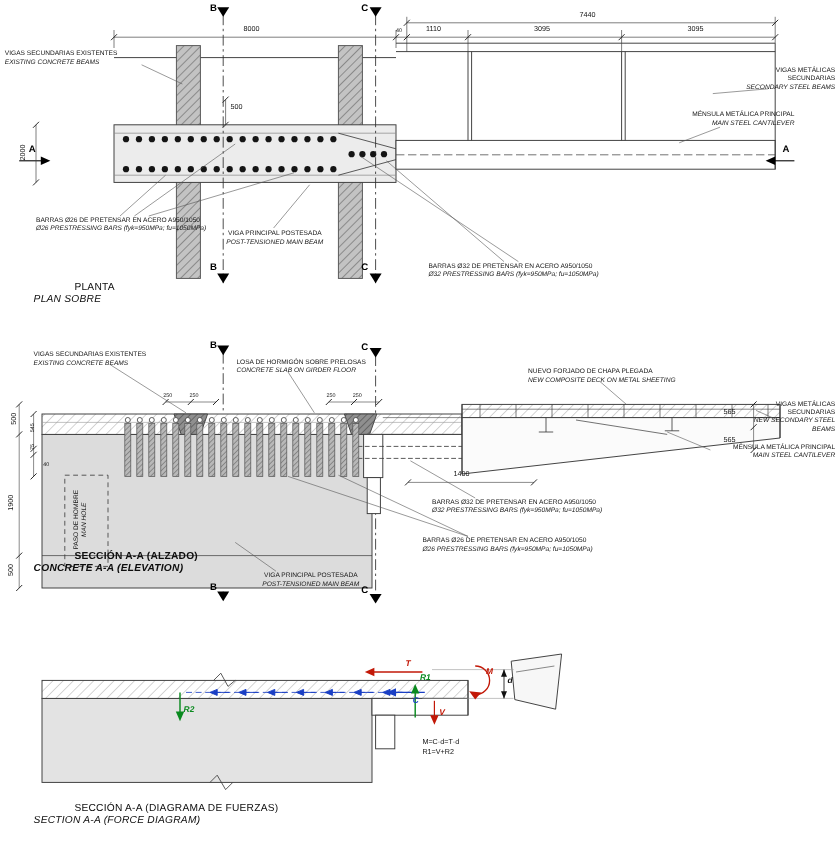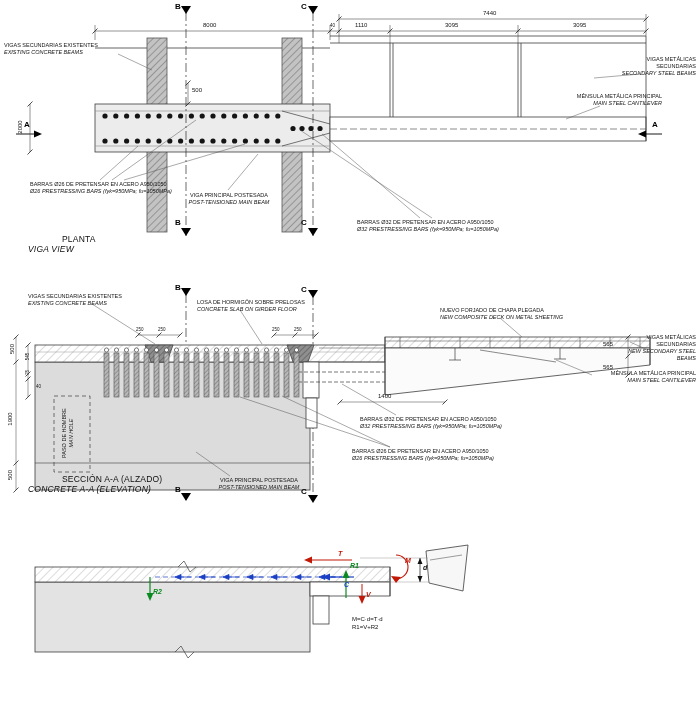--- a/index.html
+++ b/index.html
@@ -366,21 +366,21 @@
 <div class="lbl calign" style="left:173px; top:192px; width:112px;">
   <span class="es">VIGA PRINCIPAL POSTESADA</span>
   <span class="en">POST-TENSIONED MAIN BEAM</span>
 </div>
 <div class="lbl" style="left:357px; top:219px; width:152px;">
   <span class="es">BARRAS Ø32 DE PRETENSAR EN ACERO A950/1050</span>
   <span class="en">Ø32 PRESTRESSING BARS (fyk=950MPa; fu=1050MPa)</span>
 </div>
 <div class="sec-title" style="left:28px; top:234px;">
   <span class="es">PLANTA</span>
-  <span class="en">VIGA VIEW</span>
+  <span class="en">PLAN SOBRE</span>
 </div>
 <div class="marker" style="left:175px; top:218px;">B</div>
 <div class="marker" style="left:301px; top:218px;">C</div>
 
 <div class="marker" style="left:175px; top:283px;">B</div>
 <div class="marker" style="left:301px; top:285px;">C</div>
 <div class="lbl" style="left:28px; top:293px; width:122px;">
   <span class="es">VIGAS SECUNDARIAS EXISTENTES</span>
   <span class="en">EXISTING CONCRETE BEAMS</span>
 </div>
@@ -422,32 +422,36 @@
   <span class="en">Ø32 PRESTRESSING BARS (fyk=950MPa; fu=1050MPa)</span>
 </div>
 <div class="lbl" style="left:352px; top:448px; width:162px;">
   <span class="es">BARRAS Ø26 DE PRETENSAR EN ACERO A950/1050</span>
   <span class="en">Ø26 PRESTRESSING BARS (fyk=950MPa; fu=1050MPa)</span>
 </div>
 <div class="lbl calign" style="left:203px; top:477px; width:112px;">
   <span class="es">VIGA PRINCIPAL POSTESADA</span>
   <span class="en">POST-TENSIONED MAIN BEAM</span>
 </div>
-<div class="sec-title" style="left:28px; top:474px;">
+<div class="sec-title" style="left:28px; top:458px;font-weight:bold;">
   <span class="es">SECCIÓN A-A (ALZADO)</span>
   <span class="en">CONCRETE A-A (ELEVATION)</span>
 </div>
 <div class="marker" style="left:175px; top:485px;">B</div>
 <div class="marker" style="left:301px; top:487px;">C</div>
 
 <div class="force-lbl" style="left:338px; top:550px; color:#c21807;">T</div>
 <div class="force-lbl" style="left:344px; top:581px; color:#1a3fc4;">C</div>
 <div class="force-lbl" style="left:350px; top:562px; color:#0a8a1f;">R1</div>
 <div class="force-lbl" style="left:153px; top:588px; color:#0a8a1f;">R2</div>
 <div class="force-lbl" style="left:366px; top:591px; color:#c21807;">V</div>
 <div class="force-lbl" style="left:405px; top:557px; color:#c21807;">M</div>
 <div class="force-lbl" style="left:423px; top:564px; color:#111;">d</div>
 <div class="formula" style="left:352px; top:615px;">
   <span style="display:block;">M=C·d=T·d</span>
   <span style="display:block;">R1=V+R2</span>
 </div>
+<div class="sec-title" style="left:28px; top:668px;">
+  <span class="es">SECCIÓN A-A (DIAGRAMA DE FUERZAS)</span>
+  <span class="en">SECTION A-A (FORCE DIAGRAM)</span>
+</div>
 
 </div>
 
 </body></html>

